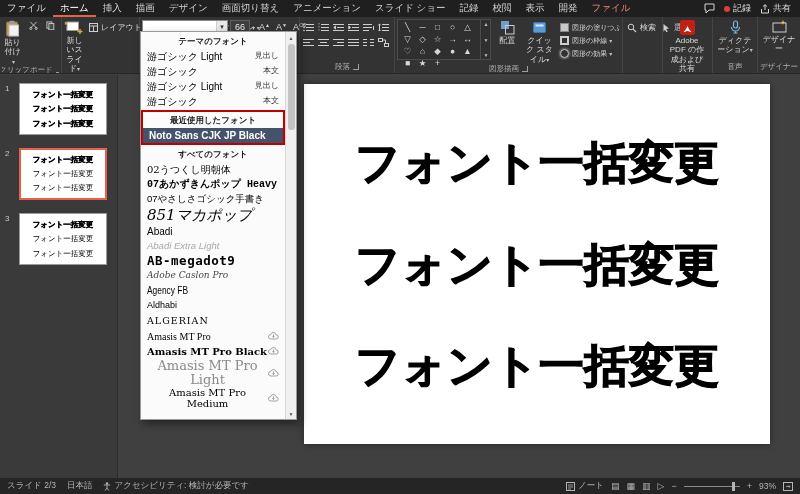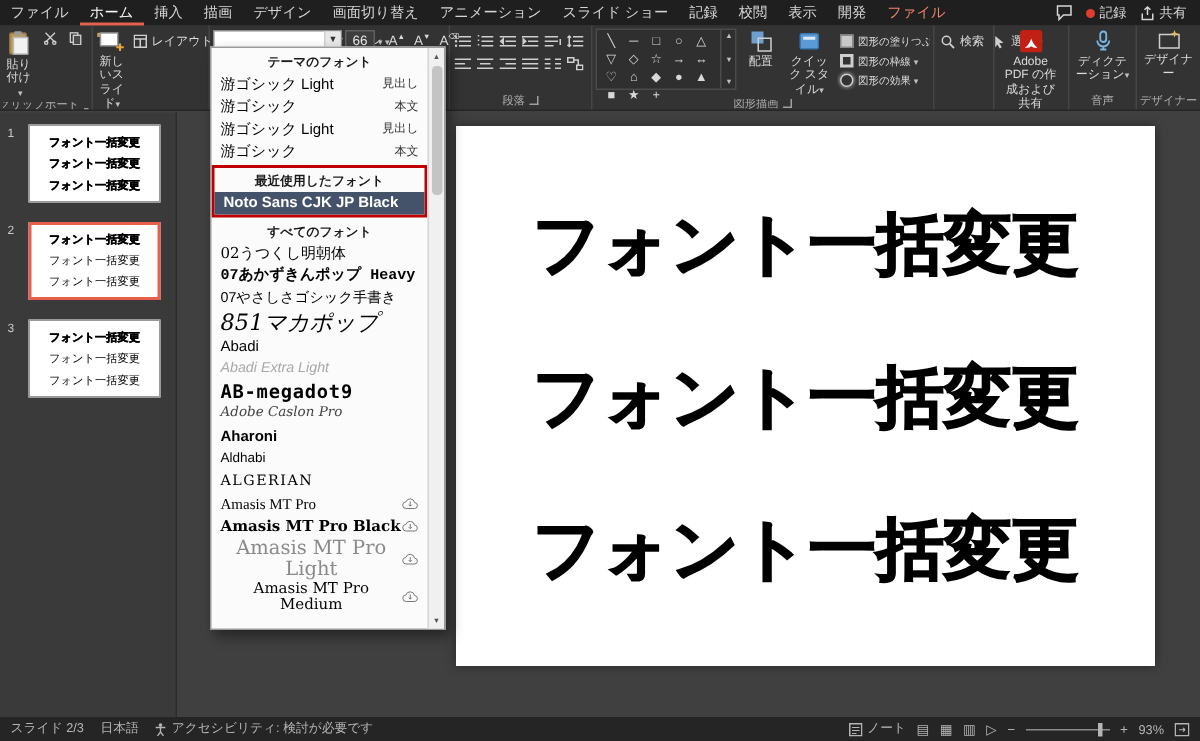--- a/index.html
+++ b/index.html
@@ -533,25 +533,25 @@
           <div class="fd-item">
             <span class="f-pixel">AB-megadot9</span>
 
           </div>
 
           <div class="fd-item">
             <span class="f-caslon">Adobe Caslon Pro</span>
 
           </div>
 
-
-          <div class="fd-item">
-            <span class="f-aharoni">Aharoni</span>
-
-          </div>
+          <div class="fd-item">
+            <span class="f-agency">Agency FB</span>
+
+          </div>
+
 
           <div class="fd-item">
             <span class="f-aldhabi">Aldhabi</span>
 
           </div>
 
           <div class="fd-item">
             <span class="f-algerian">ALGERIAN</span>
 
           </div>

